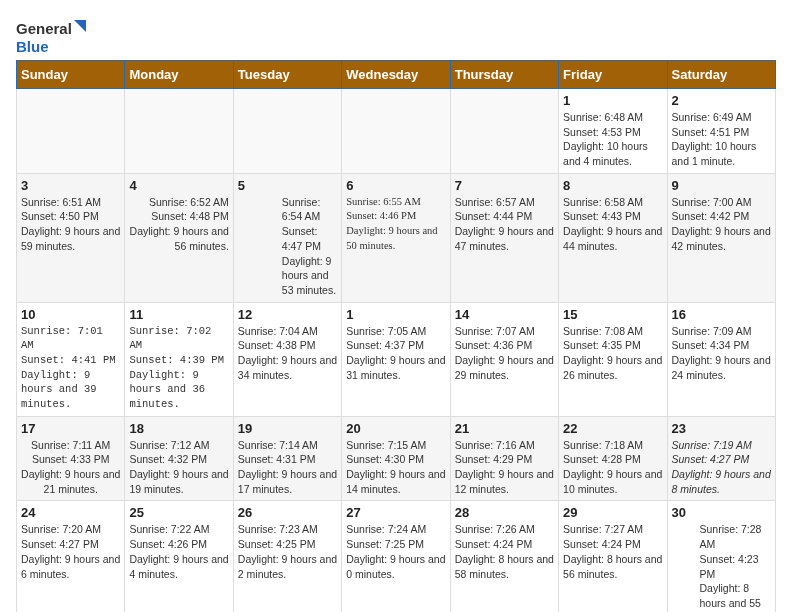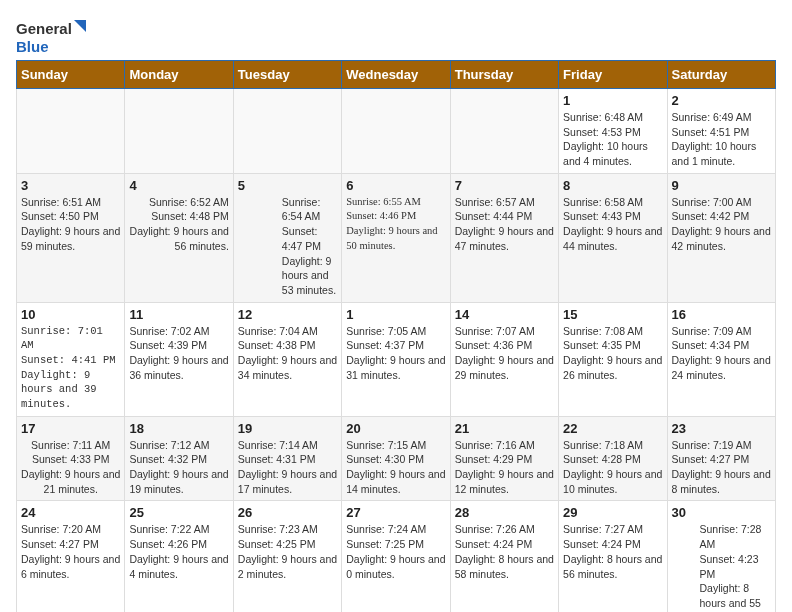--- a/index.html
+++ b/index.html
@@ -171,21 +171,21 @@
       </tr>
       <tr>
         <td>
           <div class="day-number">10</div>
           <div class="day-info" style="white-space: pre-line; font-family: Liberation Mono, monospace;">Sunrise: 7:01 AM
 Sunset: 4:41 PM
 Daylight: 9 hours and 39 minutes.</div>
         </td>
         <td>
           <div class="day-number">11</div>
-          <div class="day-info" style="white-space: pre-line;">Sunrise: 7:02 AM
+          <div class="day-info" style="white-space: pre-line; font-family: Liberation Mono, monospace;">Sunrise: 7:02 AM
 Sunset: 4:39 PM
 Daylight: 9 hours and 36 minutes.</div>
         </td>
         <td>
           <div class="day-number">12</div>
           <div class="day-info" style="white-space: pre-line;">Sunrise: 7:04 AM
 Sunset: 4:38 PM
 Daylight: 9 hours and 34 minutes.</div>
         </td>
         <td>
@@ -245,21 +245,21 @@
 Daylight: 9 hours and 12 minutes.</div>
         </td>
         <td>
           <div class="day-number">22</div>
           <div class="day-info" style="white-space: pre-line;">Sunrise: 7:18 AM
 Sunset: 4:28 PM
 Daylight: 9 hours and 10 minutes.</div>
         </td>
         <td>
           <div class="day-number">23</div>
-          <div class="day-info" style="white-space: pre-line;">Sunrise: 7:19 AM
+          <div class="day-info" style="white-space: pre-line; font-style: italic;">Sunrise: 7:19 AM
 Sunset: 4:27 PM
 Daylight: 9 hours and 8 minutes.</div>
         </td>
       </tr>
       <tr>
         <td>
           <div class="day-number">24</div>
           <div class="day-info" style="white-space: pre-line;">Sunrise: 7:20 AM
 Sunset: 4:27 PM
 Daylight: 9 hours and 6 minutes.</div>

